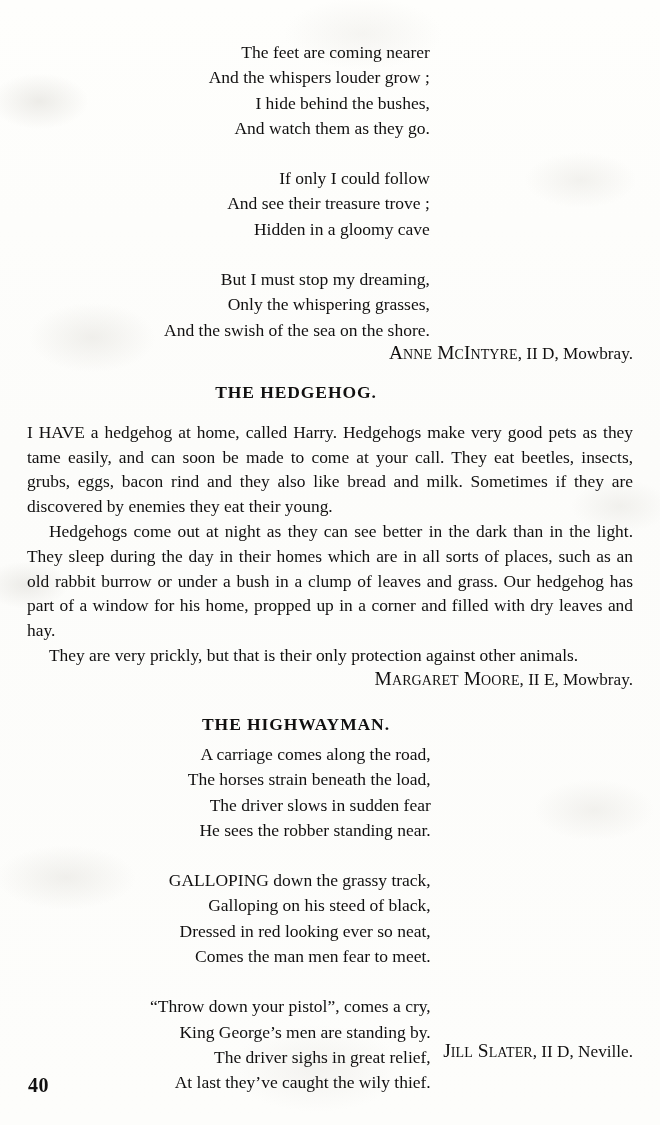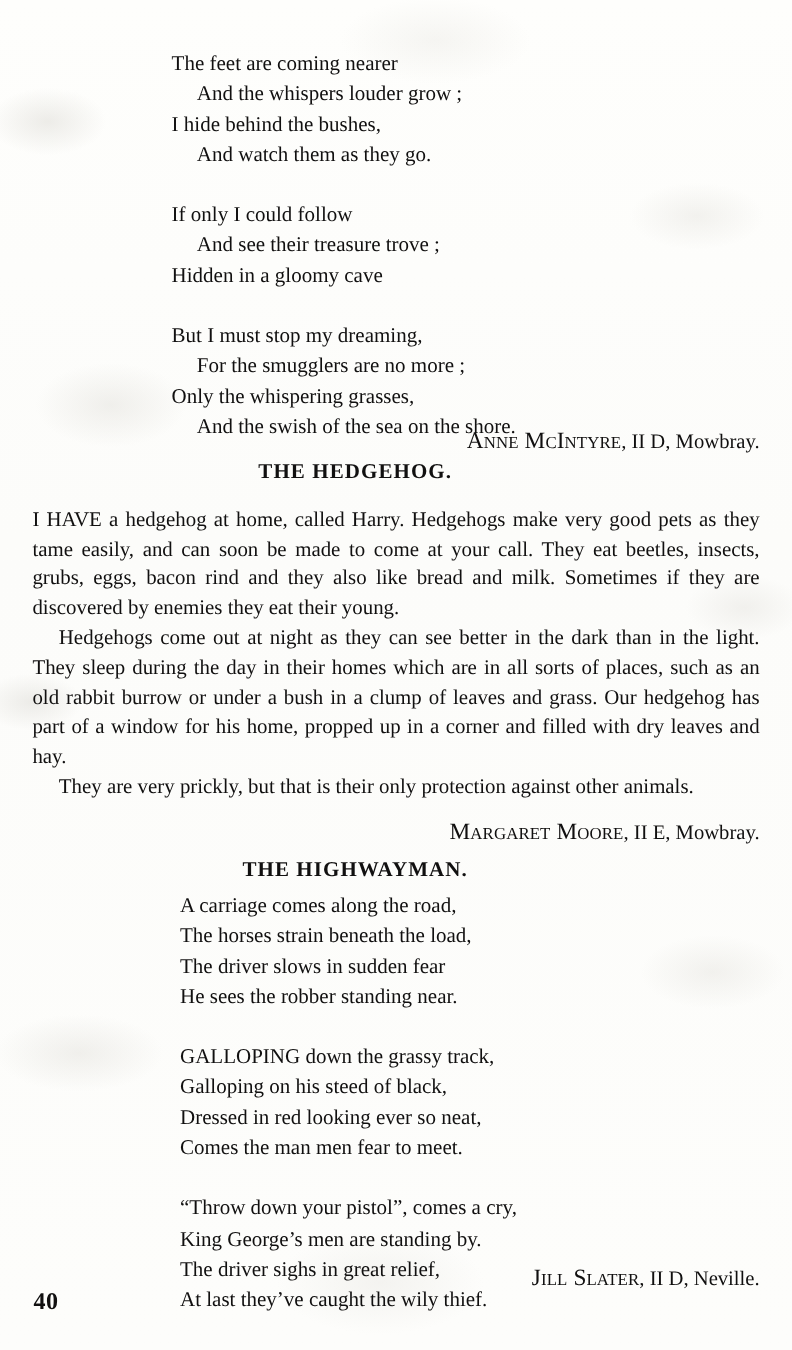--- a/index.html
+++ b/index.html
@@ -44,20 +44,21 @@
   .poem {
     position: absolute;
     font-size: 17.5px;
     line-height: 25.3px;
   }
   .poem .stanza {
     margin: 0 0 25px 0;
   }
   .poem .line {
     white-space: pre;
+    text-align: right;
   }
   .poem .line.ind {
     padding-left: 21px;
     font-family: Liberation Serif, serif;
   }
 
   
   .section-heading {
     position: absolute;
     width: 592px;
@@ -91,21 +92,20 @@
     font-size: 17.4px;
   }
 
   
   .byline {
     position: absolute;
     right: 27px;
     text-align: right;
     font-size: 17.2px;
     white-space: nowrap;
-    margin-top: 15px;
   }
   .byline .smallcaps {
     font-variant: small-caps;
     font-size: 19.4px;
     letter-spacing: 0.1px;
   }
 
   
   .page-number {
     position: absolute;
@@ -134,21 +134,20 @@
     </div>
 
     <div class="stanza">
       <div class="line">If only I could follow</div>
       <div class="line ind">And see their treasure trove ;</div>
       <div class="line">Hidden in a gloomy cave</div>
     </div>
 
     <div class="stanza">
       <div class="line">But I must stop my dreaming,</div>
-      <div class="line ind">For the smugglers are no more ;</div>
       <div class="line">Only the whispering grasses,</div>
       <div class="line ind">And the swish of the sea on the shore.</div>
     </div>
   </div>
 
   <div class="byline" style="top:342px;">
     <span class="smallcaps">Anne McIntyre</span><span>, II D, Mowbray.</span>
   </div>
 
   <div class="section-heading" style="top:382px;">THE HEDGEHOG.</div>

